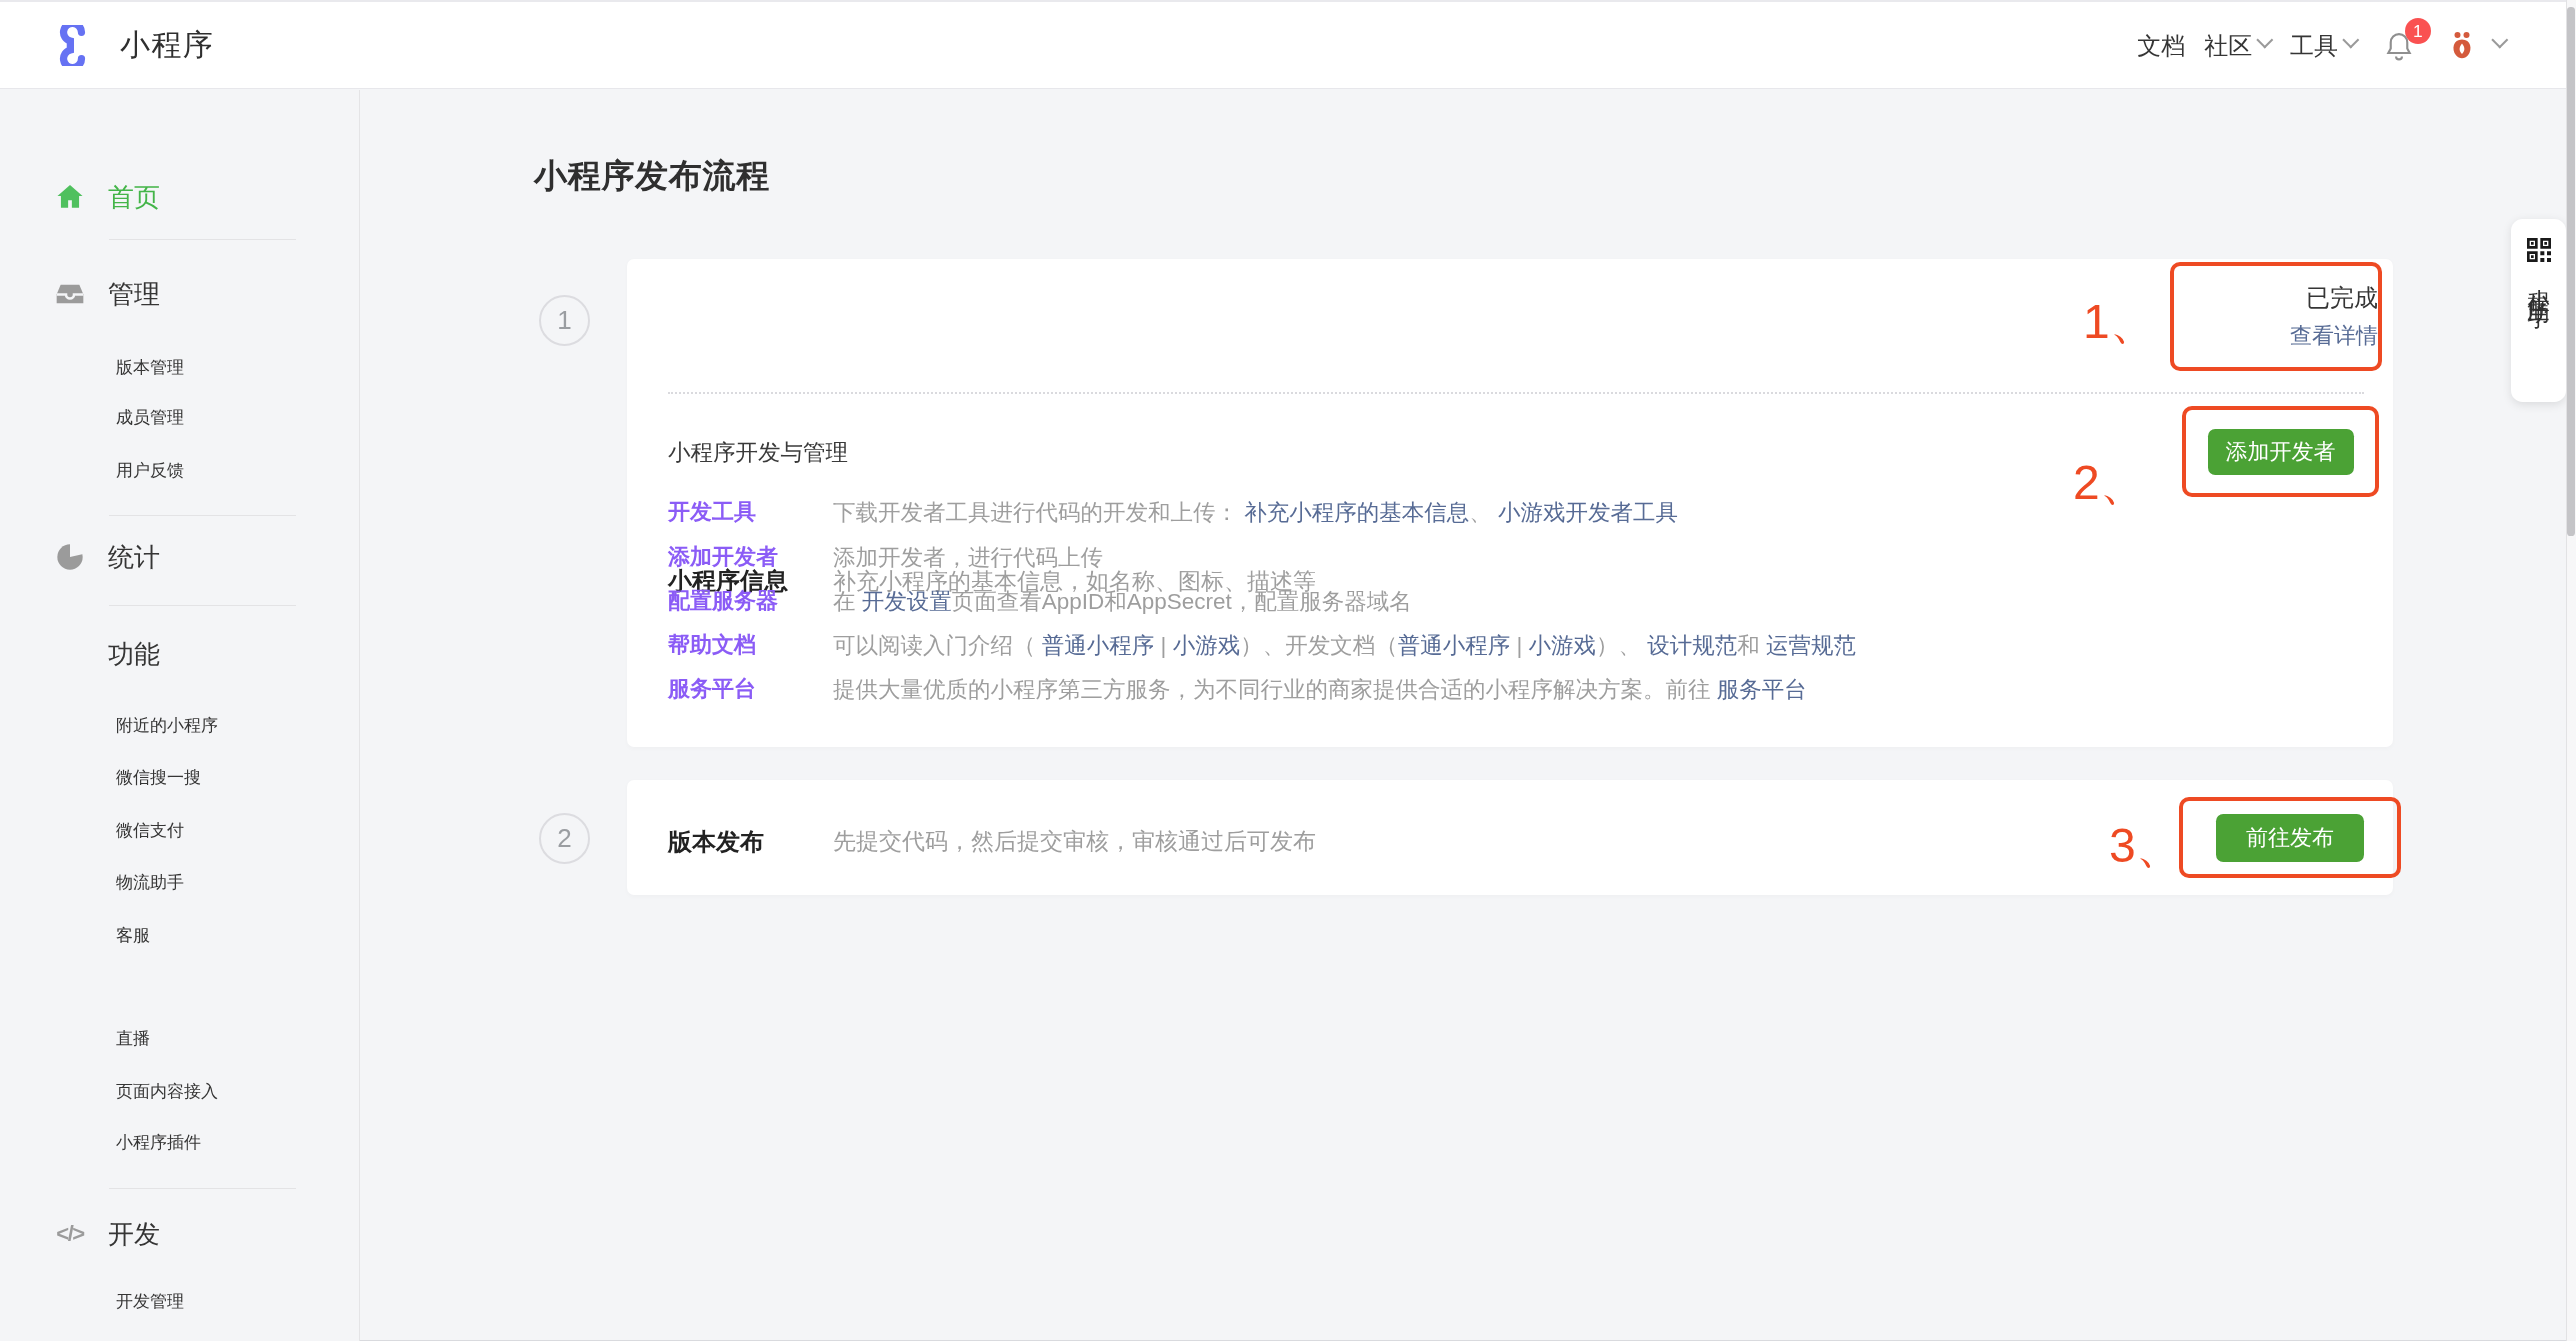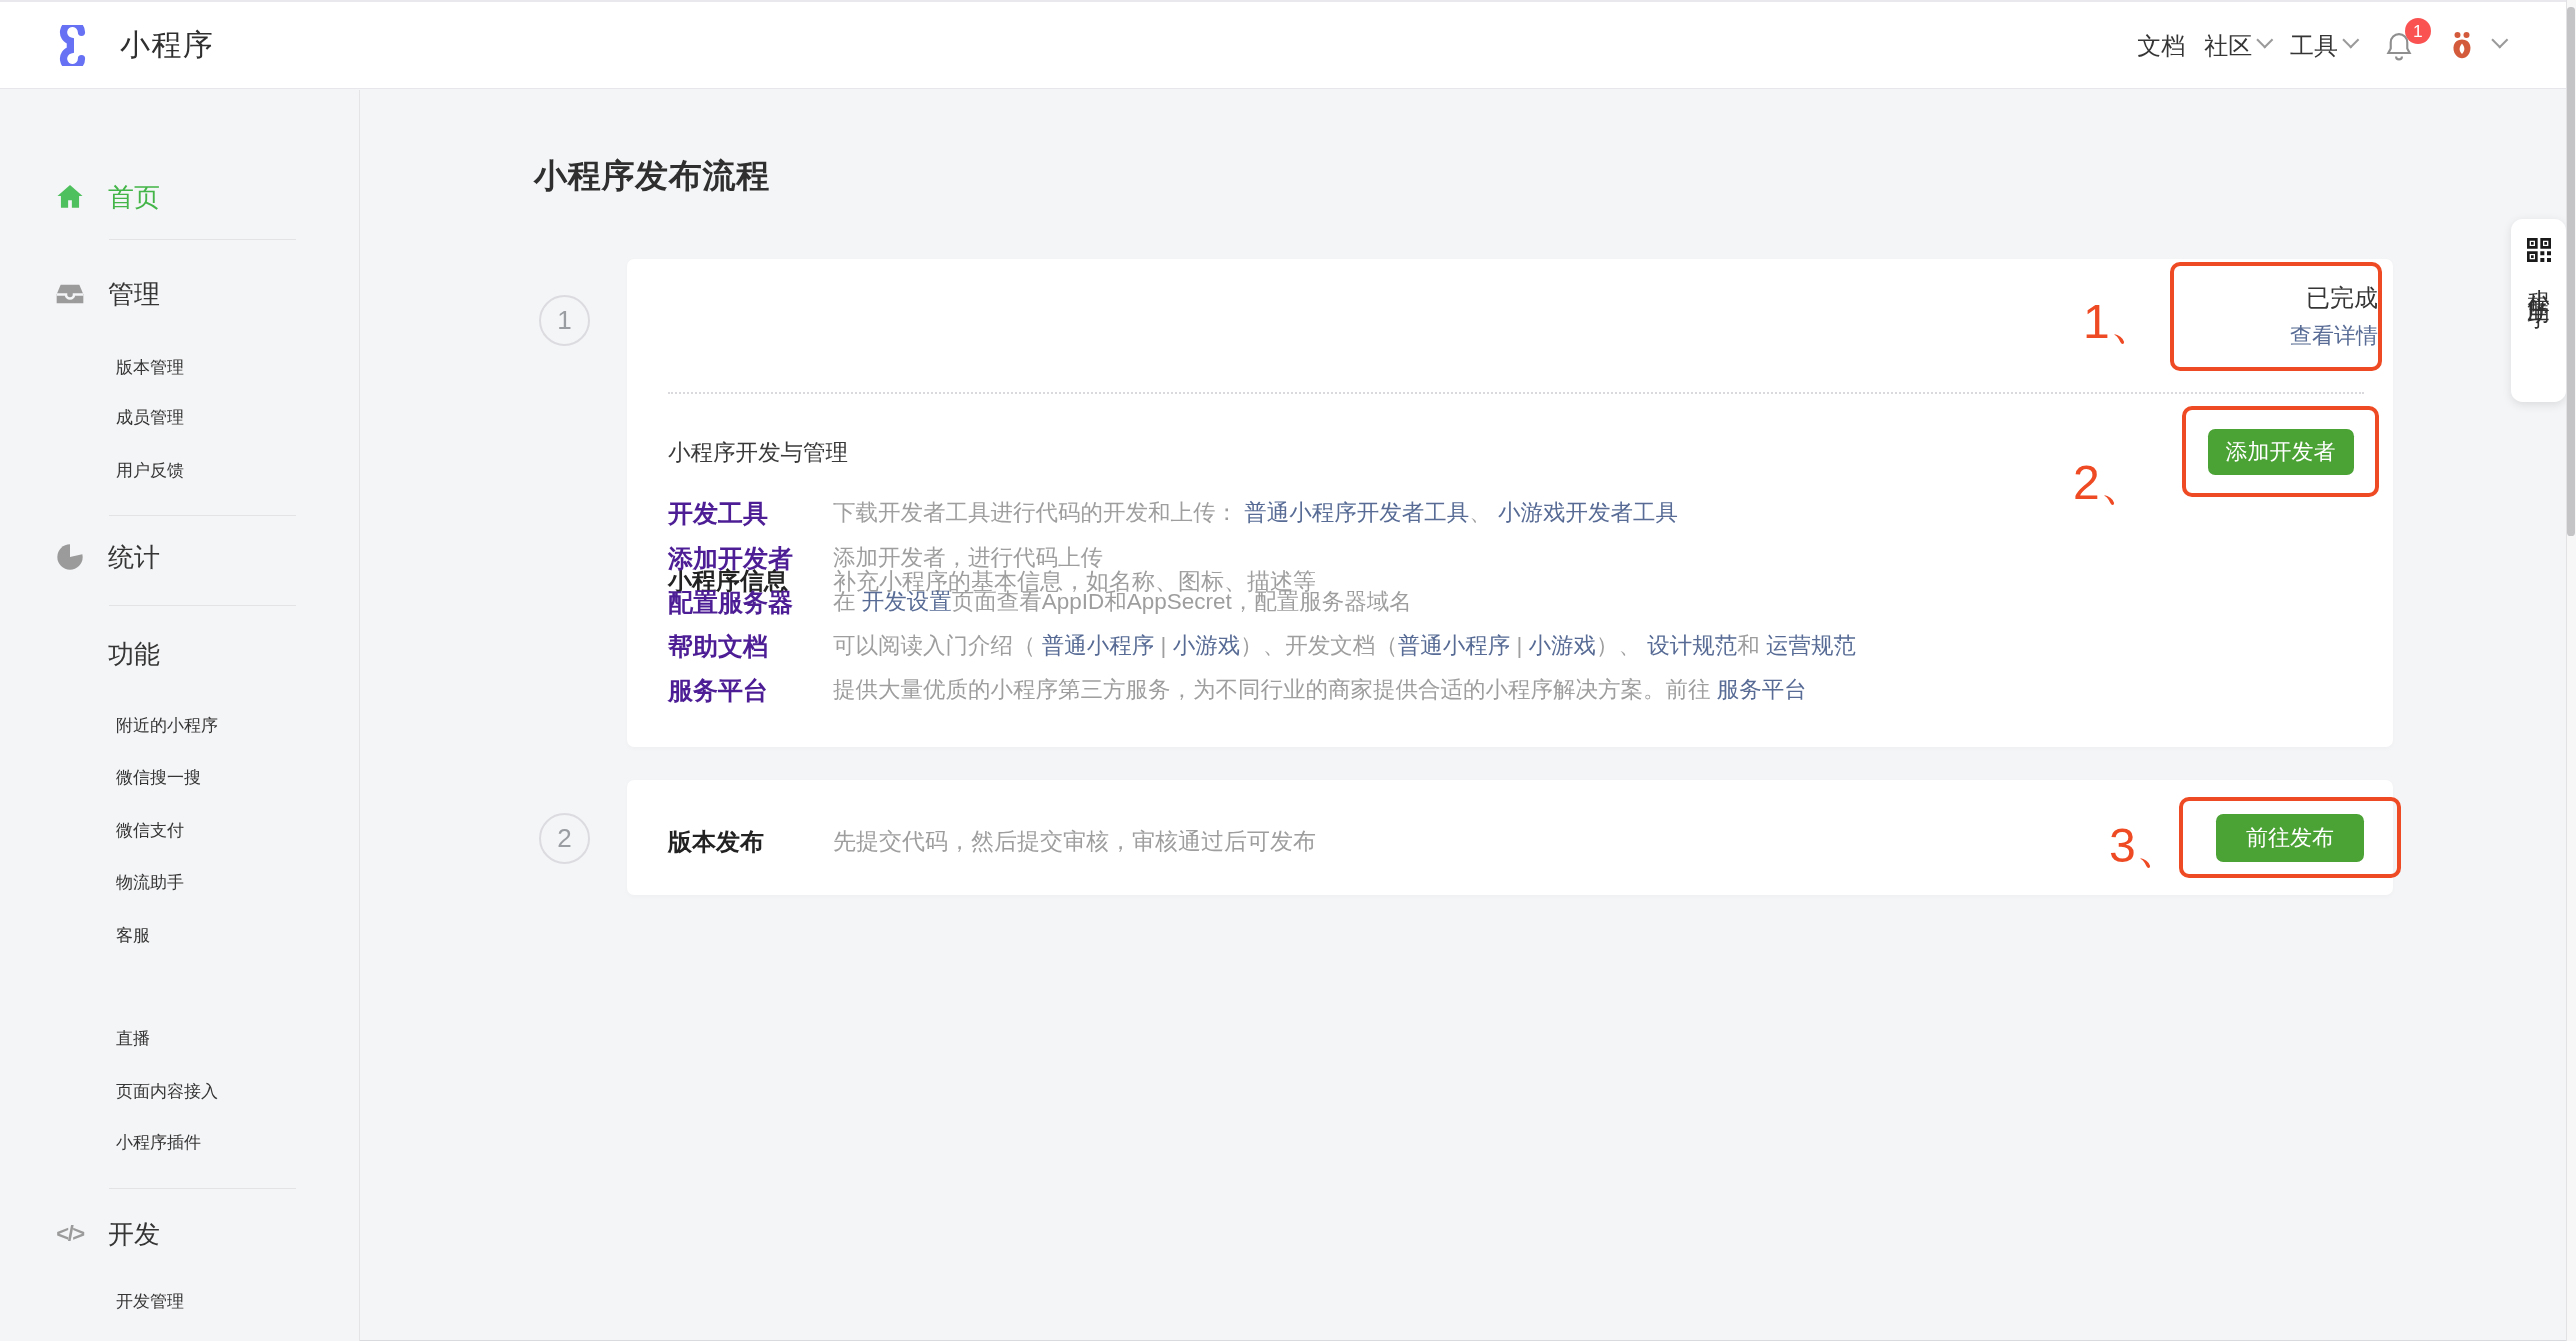--- a/index.html
+++ b/index.html
@@ -44,21 +44,21 @@
   .page-title { position:absolute; left:534px; top:154px; font-size:33px; font-weight:600; color:#2f2f2f; letter-spacing:0.7px; }
   .card { position:absolute; background:#fff; border-radius:7.2px; box-shadow:0 1.4px 5.8px rgba(0,0,0,0.025); }
   .card1 { left:627px; top:259px; width:1766px; height:488px; }
   .card2 { left:627px; top:780px; width:1766px; height:115px; }
   .step-circle { position:absolute; left:539px; width:51px; height:51px; border:2.2px solid #dcdce0; border-radius:50%;
                  color:#9a9da1; font-size:26px; display:flex; align-items:center; justify-content:center; background:transparent; }
   .row-label { position:absolute; left:669px; font-size:24px; font-weight:600; color:#222; }
   .row-desc { position:absolute; left:833px; font-size:23px; color:#9e9e9e; }
   .dotted-div { position:absolute; left:669px; top:392px; width:1696px; border-top:2.2px dotted #dadade; }
   .sub-heading { position:absolute; left:669px; top:436px; font-size:22.5px; color:#3a3a3a; }
-  .d-label { position:absolute; left:669px; font-size:25px; font-weight:600; color:#4c1d95; }
+  .d-label { position:absolute; left:669px; font-size:22px; font-weight:600; color:#8b5cf6; }
   .d-text { position:absolute; left:833px; font-size:22.5px; color:#9e9e9e; white-space:nowrap; }
   .lnk { color:#576b95; cursor:pointer; }
 
   
   .ann { position:absolute; color:#ee4a23; font-size:48px; z-index:30; }
   .ann-box { position:absolute; border:4.3px solid #ee4a23; border-radius:10px; z-index:25;
              display:flex; align-items:center; justify-content:center; }
   .box1 { left:2170px; top:262px; width:212px; height:109px;
           flex-direction:column; align-items:flex-end; justify-content:center; }
   .box2 { left:2182px; top:406px; width:197px; height:91px; }
@@ -216,21 +216,21 @@
   </div>
 <div class="card card1">
   <span class="row-label" style="top:306px; left:41px">小程序信息</span>
   <span class="row-desc" style="top:307px; left:206px">补充小程序的基本信息，如名称、图标、描述等</span>
   <div class="dotted-div" style="top:133px; left:41px; width:1696px"></div>
 
   <div class="sub-heading" style="top:178px; left:41px">小程序开发与管理</div>
 
   <span class="d-label" style="top:238px; left:41px">开发工具</span>
   <span class="d-text" style="top:238px; left:206px">
-    <span>下载开发者工具进行代码的开发和上传： </span><span class="lnk">普通小程序开发者工具</span><span>、 </span><span class="lnk">小游戏开发者工具</span>
+    <span>下载开发者工具进行代码的开发和上传： </span><span class="lnk">补充小程序的基本信息</span><span>、 </span><span class="lnk">小游戏开发者工具</span>
   </span>
 
   <span class="d-label" style="top:283px; left:41px">添加开发者</span>
   <span class="d-text" style="top:283px; left:206px">
     <span>添加开发者，进行代码上传</span>
   </span>
 
   <span class="d-label" style="top:327px; left:41px">配置服务器</span>
   <span class="d-text" style="top:327px; left:206px">
     <span>在 </span><span class="lnk">开发设置</span><span>页面查看AppID和AppSecret，配置服务器域名</span>

